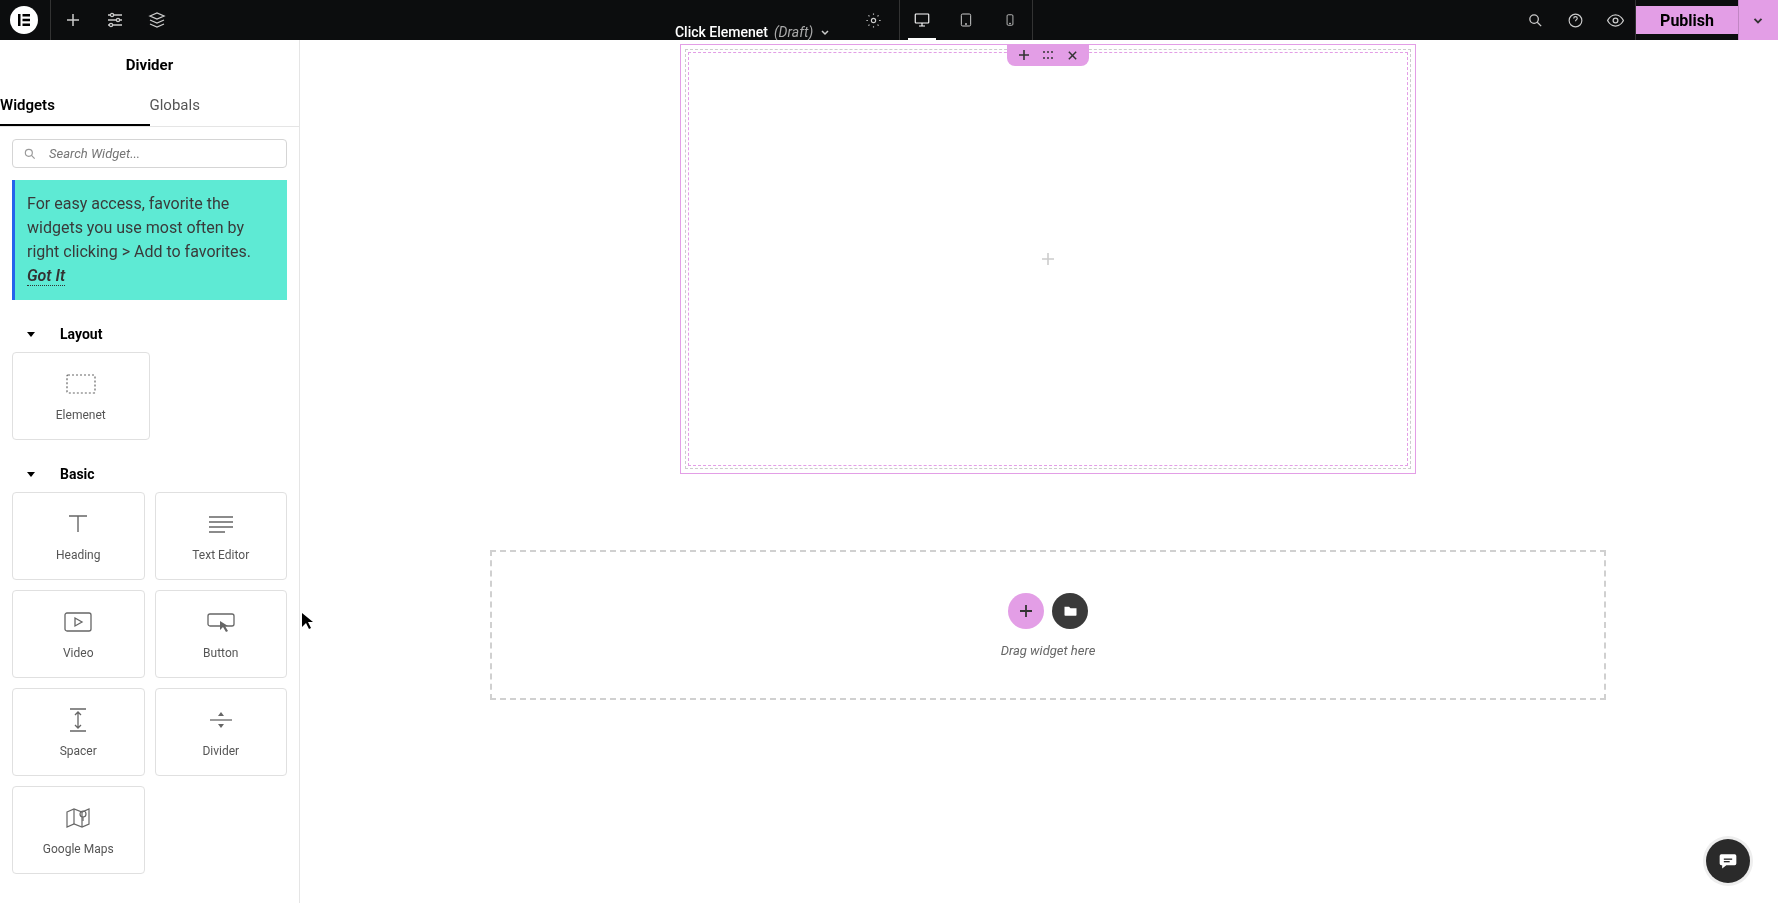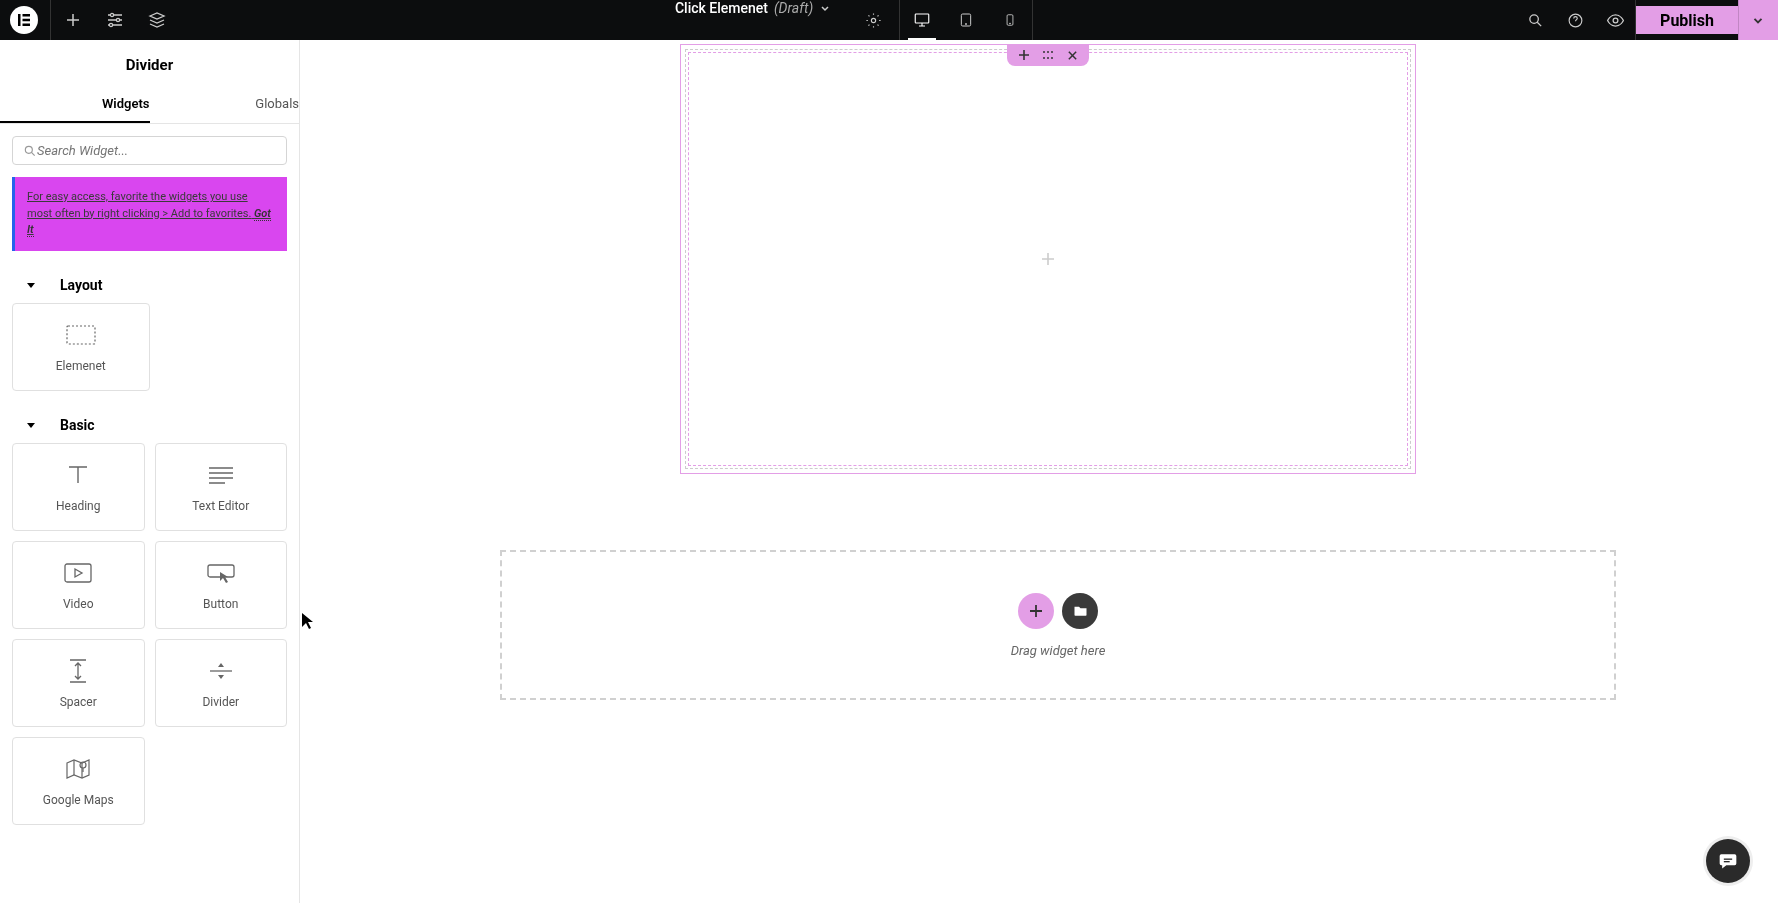--- a/index.html
+++ b/index.html
@@ -7,44 +7,44 @@
 
     
     .topbar { height: 40px; background: #0c0d0e; display: flex; align-items: center; justify-content: space-between; color: #fff; }
     .tb-left { display: flex; align-items: center; gap: 2px; height: 100%; }
     .logo-circle { width: 28px; height: 28px; border-radius: 50%; background: #fff; color: #000; display: flex; align-items: center; justify-content: center; margin-left: 10px; margin-right: 10px; }
     .logo-circle svg { fill: #000; }
     .tb-btn { width: 40px; height: 40px; display: flex; align-items: center; justify-content: center; cursor: pointer; }
     .tb-btn svg { stroke: #ccc; }
     .tb-divider { width: 1px; height: 40px; background: #333; }
 
-    .tb-center { display: flex; align-items: flex-start; gap: 6px; height: 100%; }
+    .tb-center { display: flex; align-items: flex-end; gap: 6px; height: 100%; }
     .title-block { display: flex; align-items: center; gap: 6px; padding: 0 16px; }
     .title-main { font-size: 14px; font-weight: 500; }
     .title-status { font-size: 14px; font-style: italic; color: #aaa; }
     .device-group { display: flex; align-items: center; height: 100%; border-left: 1px solid #333; border-right: 1px solid #333; }
     .device-btn { width: 44px; height: 40px; display: flex; align-items: center; justify-content: center; cursor: pointer; position: relative; }
     .device-btn.active::after { content: ''; position: absolute; bottom: 0; left: 8px; right: 8px; height: 2px; background: #fff; }
 
     .tb-right { display: flex; align-items: center; height: 100%; }
     .publish-btn { background: #e39ee6; color: #000; font-weight: 700; font-size: 16px; padding: 0 24px; height: 28px; display: flex; align-items: center; cursor: pointer; }
     .publish-drop { background: #e39ee6; width: 40px; height: 40px; display: flex; align-items: center; justify-content: center; border-left: 1px solid rgba(0,0,0,0.15); cursor: pointer; }
 
     
     .sidebar { position: absolute; top: 40px; left: 0; width: 300px; bottom: 0; background: #fff; border-right: 1px solid #e5e5e5; overflow-y: auto; }
     .sb-title { text-align: center; font-weight: 700; font-size: 15px; padding: 16px 0 12px; }
     .sb-tabs { display: flex; border-bottom: 1px solid #e5e5e5; }
-    .sb-tab { flex: 1; text-align: right; padding: 10px 0; font-size: 13px; color: #555; cursor: pointer; border-bottom: 2px solid transparent; }
+    .sb-tab { flex: 1; text-align: left; padding: 10px 0; font-size: 15px; color: #555; cursor: pointer; border-bottom: 2px solid transparent; }
     .sb-tab.active { color: #000; font-weight: 600; border-bottom-color: #000; }
 
     .search-wrap { padding: 12px; }
-    .search-box { display: flex; align-items: center; border: 1px solid #d5d5d5; border-radius: 4px; padding: 6px 10px; gap: 0; }
+    .search-box { display: flex; align-items: center; border: 1px solid #d5d5d5; border-radius: 4px; padding: 6px 10px; gap: 12px; }
     .search-box input { border: none; outline: none; font-size: 13px; font-style: italic; color: #666; flex: 1; background: transparent; }
 
-    .tip-box { margin: 0 12px 16px; padding: 12px; background: #d946ef; border-left: 3px solid #2563eb; font-size: 11px; line-height: 1.5; color: #3a3a3a; text-decoration: underline; }
+    .tip-box { margin: 0 12px 16px; padding: 12px; background: #5eead4; border-left: 3px solid #2563eb; font-size: 16px; line-height: 1.5; color: #3a3a3a; }
     .tip-link { font-style: italic; font-weight: 600; color: #333; border-bottom: 1px dotted #333; cursor: pointer; }
 
     .section-header { display: flex; align-items: center; gap: 24px; padding: 10px 26px; font-weight: 700; font-size: 14px; cursor: pointer; }
     .section-header svg { width: 10px; height: 10px; }
 
     .widgets-grid { display: grid; grid-template-columns: 1fr 1fr; gap: 10px; padding: 0 12px 16px; }
     .widget-card { border: 1px solid #e0e0e0; border-radius: 4px; height: 88px; display: flex; flex-direction: column; align-items: center; justify-content: center; gap: 10px; cursor: grab; background: #fff; }
     .widget-card .icon-wrap { width: 32px; height: 28px; display: flex; align-items: center; justify-content: center; color: #555; }
     .widget-card .label { font-size: 12px; color: #555; }
     .widgets-grid.single { grid-template-columns: 1fr; width: 50%; padding-right: 0; }
@@ -56,21 +56,21 @@
 
     
     .sel-container { position: absolute; top: 4px; left: 380px; width: 736px; height: 430px; border: 1px solid #e39ee6; }
     .sel-inner { position: absolute; inset: 4px; border: 1px dashed #ccc; }
     .sel-body { position: absolute; inset: 2px; border: 1px dashed #e39ee6; display: flex; align-items: center; justify-content: center; }
     .sel-body .plus-add { color: #bbb; }
     .sel-handle { position: absolute; top: -1px; left: 50%; transform: translateX(-50%); background: #e39ee6; border-radius: 0 0 8px 8px; padding: 4px 10px; display: flex; align-items: center; gap: 10px; z-index: 5; }
     .sel-handle .hi { width: 14px; height: 14px; display: flex; align-items: center; justify-content: center; cursor: pointer; color: #333; }
 
     
-    .drop-zone { position: absolute; top: 510px; left: 200px; width: 1116px; height: 150px; border: 2px dashed #d0d0d0; display: flex; flex-direction: column; align-items: center; justify-content: center; gap: 14px; }
+    .drop-zone { position: absolute; top: 510px; left: 190px; width: 1116px; height: 150px; border: 2px dashed #d0d0d0; display: flex; flex-direction: column; align-items: center; justify-content: center; gap: 14px; }
     .drop-btns { display: flex; gap: 8px; }
     .drop-btn { width: 36px; height: 36px; border-radius: 50%; display: flex; align-items: center; justify-content: center; cursor: pointer; }
     .drop-btn.pink { background: #e39ee6; color: #333; }
     .drop-btn.dark { background: #3a3a3a; color: #fff; }
     .drop-text { font-size: 13px; font-style: italic; color: #666; }
 
     .cursor-arrow { position: absolute; top: 572px; left: 1px; pointer-events: none; }
 
     .chat-fab { position: absolute; bottom: 20px; right: 28px; width: 44px; height: 44px; border-radius: 50%; background: #2a2a2a; display: flex; align-items: center; justify-content: center; cursor: pointer; box-shadow: 0 0 0 3px #eee; }
   </style>

